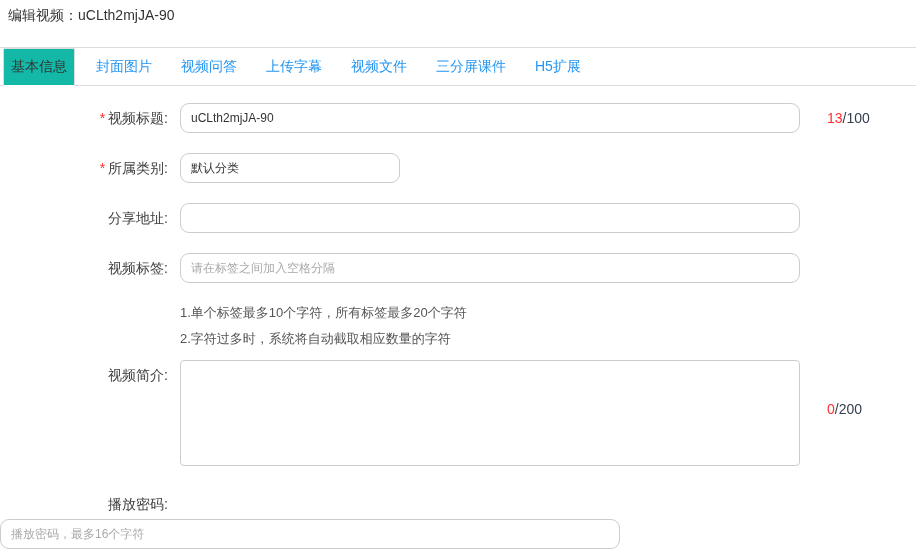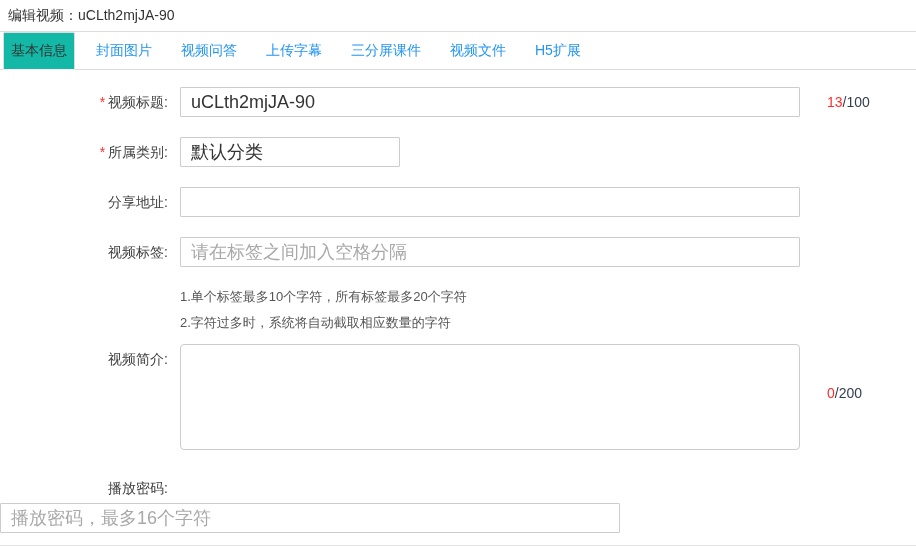--- a/index.html
+++ b/index.html
@@ -1,39 +1,39 @@
 <!DOCTYPE html>
 <html><head>
 <meta charset="utf-8">
 <style>
   * { margin:0; padding:0; box-sizing:border-box; }
   html,body { width:916px; height:559px; background:#fff; overflow:hidden;
     font-family:"Liberation Sans","DejaVu Sans",sans-serif; font-size:14px; color:#333; }
 
   
-  .page-header { height:32px; line-height:31px; padding-left:8px;
+  .page-header { height:48px; line-height:31px; padding-left:8px;
     border-bottom:1px solid #dcdcdc; color:#333; }
 
   
   .tabs { display:flex; align-items:stretch; height:38px;
     border-bottom:1px solid #dcdcdc; padding-left:3px; }
   .tab { line-height:37px; padding:0 8px; margin-right:13px; color:#2395f1;
     cursor:pointer; white-space:nowrap; }
   .tab.active { color:#333; background:#14b8a6; border:1px solid #dcdcdc;
     border-bottom:1px solid #fff; border-radius:2px 2px 0 0;
     margin-bottom:-1px; line-height:35px; padding:0 7px; }
 
   
   .content { padding-top:17px; }
   .form-row { display:flex; align-items:flex-start; margin-bottom:20px; }
   .form-label { width:180px; flex-shrink:0; text-align:right; padding-right:12px;
     line-height:30px; color:#404040; white-space:nowrap; }
   .required { color:#ff2d2d; margin-right:3px; }
-  .text-input { width:620px; height:30px; border:1px solid #ccc; border-radius:1px;
-    padding:0 10px; font-size:18px; color:#333; background:#fff; outline:none;
+  .text-input { width:620px; height:30px; border:1px solid #ccc; border-radius:9px;
+    padding:0 10px; font-size:12px; color:#333; background:#fff; outline:none;
     font-family:inherit; }
   .text-input::placeholder, .textarea::placeholder { color:#a9a9a9; }
   .text-input.category { width:220px; }
   .counter { line-height:30px; margin-left:14px; white-space:nowrap; }
   .counter .num { color:#ff2d2d;margin-left:13px; }
   .counter .den { color:#333d4d; }
   .counter.desc-counter { line-height:14px; margin-top:42px; }
 
   .hints-row { margin:0 0 14px 180px; color:#555; font-size:13px; }
   .hints-row .hint { margin-bottom:11px; line-height:15px; }
@@ -55,22 +55,22 @@
 </head>
 <body>
 
 <div class="page-header">编辑视频：uCLth2mjJA-90</div>
 
 <div class="tabs">
   <span class="tab active">基本信息</span>
   <span class="tab">封面图片</span>
   <span class="tab">视频问答</span>
   <span class="tab">上传字幕</span>
+  <span class="tab">视频文件</span>
   <span class="tab">三分屏课件</span>
-  <span class="tab">视频文件</span>
   <span class="tab">H5扩展</span>
 </div>
 
 <div class="content">
 
   <div class="form-row">
     <div class="form-label">
       <span class="required">*</span><span>视频标题:</span>
     </div>
     <input type="text" class="text-input" value="uCLth2mjJA-90" style="">

